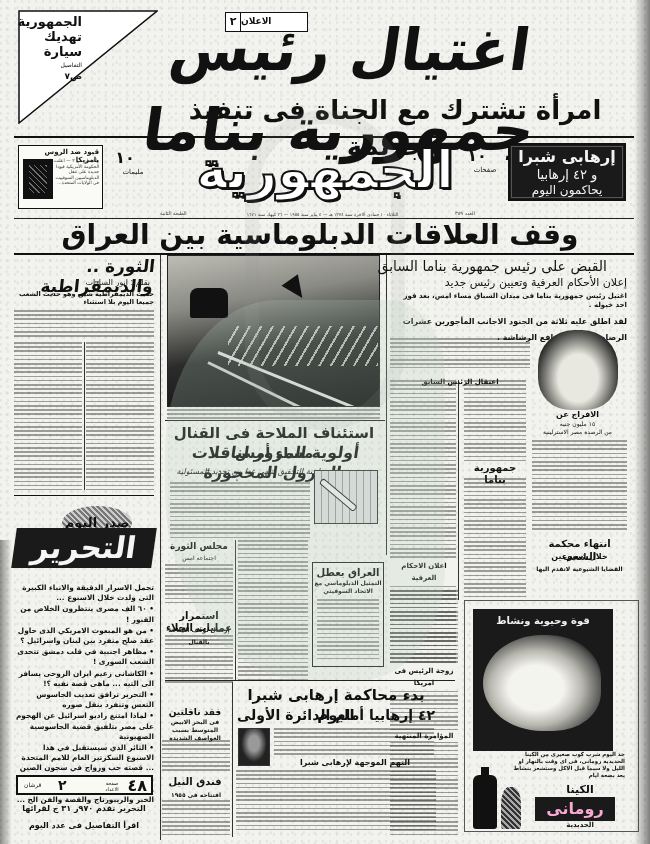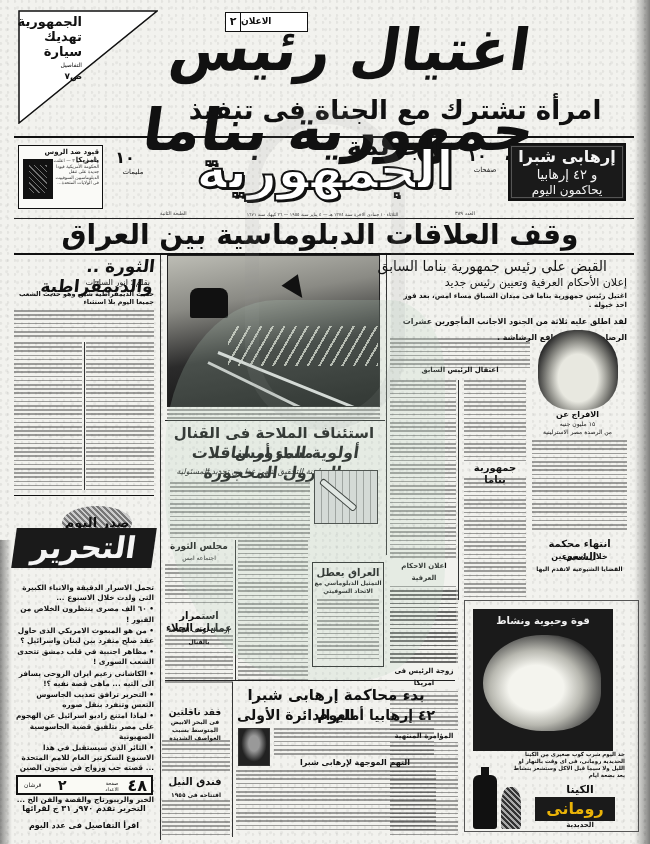--- a/index.html
+++ b/index.html
@@ -194,21 +194,21 @@
   .ad-kina {
     position:absolute; left:464px; top:600px; width:175px; height:232px;
     border: 1px solid #555;
   }
   .ad-kina .banner { position:absolute; left:8px; top:8px; width:140px; height:142px; background:#1a1a1a; }
   .ad-kina .slogan { position:absolute; left:8px; top:14px; width:140px; text-align:center; color:#f0f0f0; font-size:10px; font-weight:bold;}
   .ad-kina .face { position:absolute; left:18px; top:34px; width:118px; height:96px; border-radius: 50% 45% 40% 50%;
     background: radial-gradient(ellipse at 45% 55%, #f4f4ee 0 30%, #b8b8b0 50%, #5a5a58 70%, #1a1a1a 80%);}
   .ad-kina .copy { position:absolute; left:40px; top:150px; width:120px; font-size:5.5px; line-height:7px; text-align:right; font-weight:bold;}
   .ad-kina .brand1 { position:absolute; left:80px; top:182px; width:70px; text-align:center; font-size:11px; font-weight:bold; }
-  .ad-kina .brand2 { position:absolute; left:70px; top:196px; width:80px; height:24px; background:#1a1a1a; color:#eab308; text-align:center; font-size:16px; font-weight:bold; line-height:24px;}
+  .ad-kina .brand2 { position:absolute; left:70px; top:196px; width:80px; height:24px; background:#1a1a1a; color:#f9a8d4; text-align:center; font-size:16px; font-weight:bold; line-height:24px;}
   .ad-kina .brand3 { position:absolute; left:80px; top:220px; width:70px; text-align:center; font-size:7px; font-weight:bold; }
   .ad-kina .bottle { position:absolute; left:8px; top:174px; width:24px; height:54px; background:#111; border-radius: 6px 6px 3px 3px; }
   .ad-kina .bottle::before { content:""; position:absolute; left:8px; top:-8px; width:8px; height:10px; background:#111;}
   .ad-kina .fig { position:absolute; left:36px; top:186px; width:20px; height:42px; background: repeating-linear-gradient(45deg,#333 0 2px,#aaa 2px 4px); border-radius: 40% 40% 10% 10%;}
 
   .watermark {
     position:absolute; left:245px; top:110px; width:160px; height:320px;
     border: 14px solid rgba(150,150,150,0.12); border-radius: 80px;
     pointer-events:none;
   }
@@ -341,21 +341,21 @@
   </div>
 
   <div class="abs filler" style="left:390px; top:380px; width:66px; height:300px;"></div>
   <div class="abs filler" style="left:302px; top:386px; width:0; height:0;"></div>
 
   <h3 class="rc-h1 rtl">القبض على رئيس جمهورية بناما السابق</h3>
   <div class="rc-h2 rtl">إعلان الأحكام العرفية وتعيين رئيس جديد</div>
   <div class="rc-lead rtl">اغتيل رئيس جمهورية بناما فى ميدان السباق مساء امس، بعد فوز احد خيوله .</div>
   <div class="rc-lead2 rtl">لقد اطلق عليه ثلاثة من الجنود الاجانب المأجورين عشرات الرصاصات من المدافع الرشاشة .</div>
   <div class="abs filler" style="left:390px; top:338px; width:140px; height:30px;"></div>
-  <div class="sub-head rtl" style="left:390px; top:364px; width:140px; font-size:7px;">اعتقال الرئيس السابق</div>
+  <div class="sub-head rtl" style="left:390px; top:376px; width:140px; font-size:7px;">اعتقال الرئيس السابق</div>
 
   <div class="portrait"></div>
   <div class="portrait-cap rtl">
     <span>الافراج عن</span>
     <small>١٥ مليون جنيه</small>
     <small>من الرصدة مصر الاسترلينية</small>
   </div>
   <div class="abs filler" style="left:532px; top:440px; width:95px; height:90px;"></div>
   <div class="abs filler" style="left:464px; top:380px; width:62px; height:82px;"></div>
   <div class="sub-head rtl" style="left:464px; top:462px; width:62px; font-size:10px;">جمهورية بناما</div>

